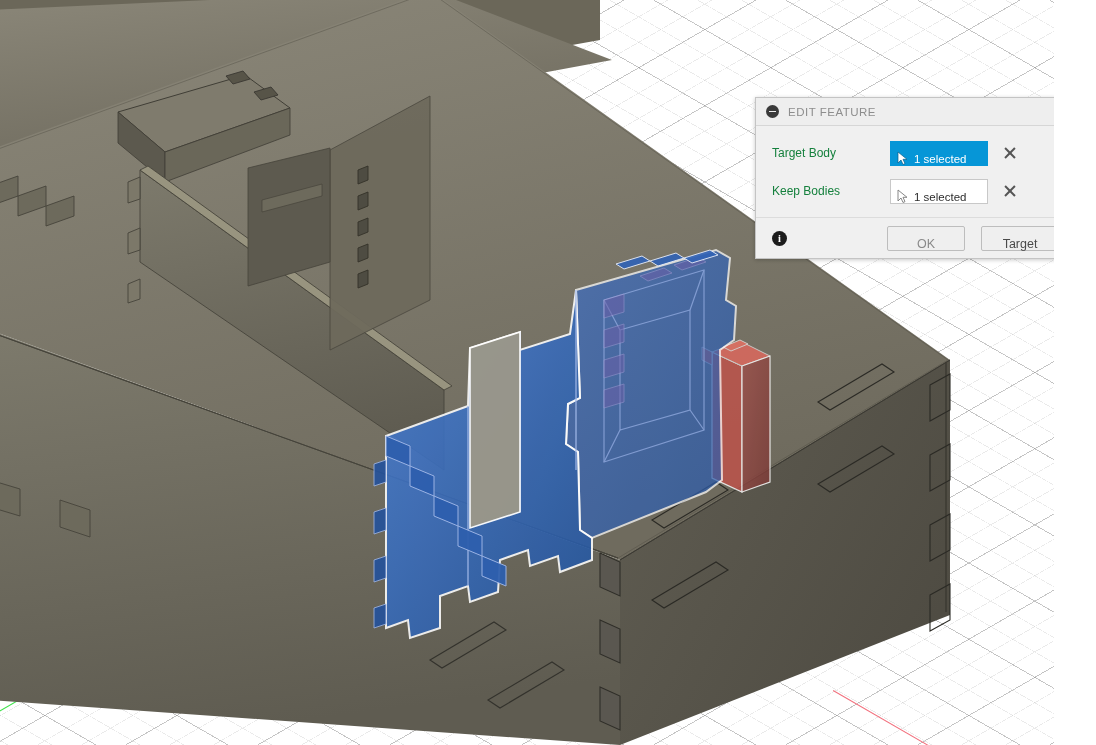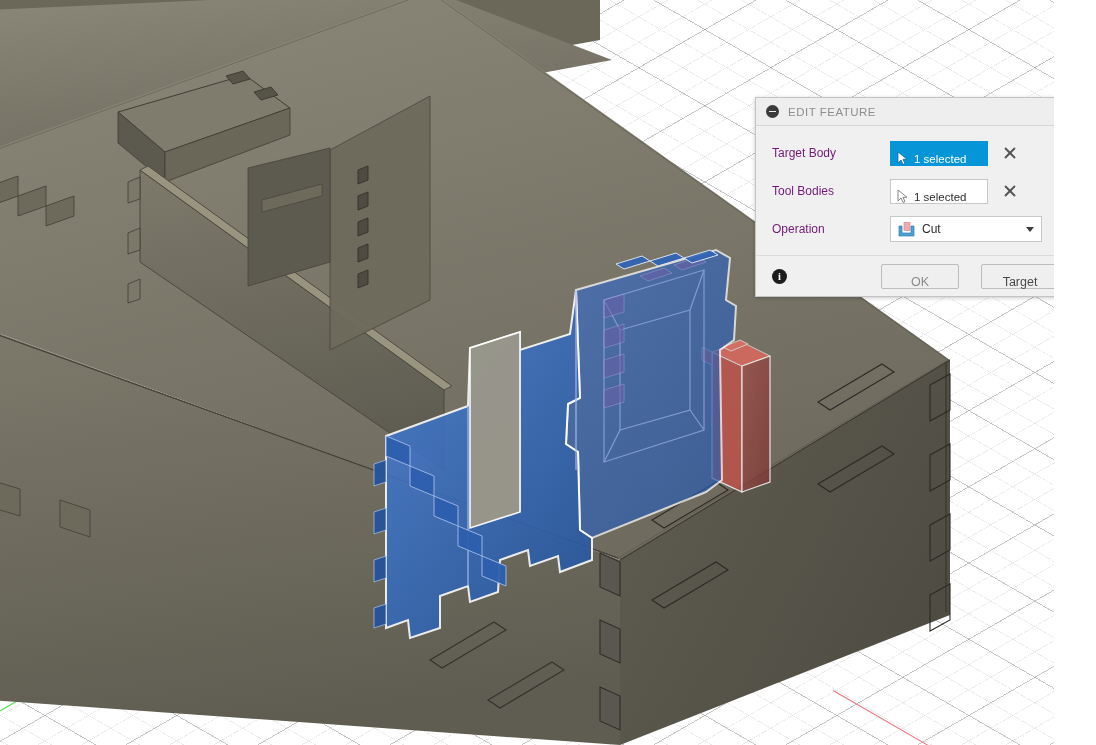--- a/index.html
+++ b/index.html
@@ -97,21 +97,21 @@
   .row {
     display: flex;
     align-items: center;
     height: 38px;
     padding: 0 12px 0 16px;
   }
   .row-label {
     width: 118px;
     flex: none;
     font-size: 12px;
-    color: #701a75;
+    color: #15803d;
   }
   .row-label.disabled { color: #b3b3b3; }
 
   .sel-btn {
     height: 25px;
     width: 98px;
     display: inline-flex;
     align-items: flex-end;
     gap: 5px;
     padding: 0 6px;
@@ -206,21 +206,21 @@
     justify-content: center;
     font-family: "Liberation Serif", serif;
     cursor: pointer;
     flex: none;
   }
   .footer-spacer { flex: 1; }
   .btn {
     height: 25px;
     min-width: 78px;
     padding: 10px 10px;
-    margin-left: 22px;
+    margin-left: 16px;
     background: #efefef;
     border: 1px solid #bdbdbd;
     border-radius: 2px;
     font-size: 12.5px;
     color: #4a4a4a;
     font-family: "Liberation Sans", sans-serif;
     cursor: pointer;
   }
   .btn.ok { color: #8a8a8a; }
 </style>
@@ -437,41 +437,30 @@
         <span class="sel-btn active">
           <svg class="cursor-ico" viewBox="0 0 12 14">
             <polygon points="1,1 1,12 4,9 6,13.5 8,12.6 6,8.3 10,8.3" fill="#ffffff" stroke="#0b5c86" stroke-width="0.7"></polygon>
           </svg>
           <span>1 selected</span>
         </span>
         <span class="clear-x"></span>
       </div>
 
       <div class="row">
-        <span class="row-label">Tool Bodies</span>
+        <span class="row-label">Keep Bodies</span>
         <span class="sel-btn idle">
           <svg class="cursor-ico" viewBox="0 0 12 14">
             <polygon points="1,1 1,12 4,9 6,13.5 8,12.6 6,8.3 10,8.3" fill="#ffffff" stroke="#7a7a7a" stroke-width="0.9"></polygon>
           </svg>
           <span>1 selected</span>
         </span>
         <span class="clear-x"></span>
       </div>
 
-      <div class="row">
-        <span class="row-label">Operation</span>
-        <span class="combo">
-          <svg class="op-icon" viewBox="0 0 17 15">
-            <rect x="6" y="0.5" width="6" height="8" fill="#f2a9ad" stroke="#d98b90" stroke-width="0.7"></rect>
-            <path d="M1,4 L1,14 L16,14 L16,4 L13,4 L13,11 L4,11 L4,4 Z" fill="#4f9fd4" stroke="#2e7fb5" stroke-width="0.7"></path>
-          </svg>
-          <span class="combo-text">Cut</span>
-          <span class="caret"></span>
-        </span>
-      </div>
 
 
     </div>
 
     <div class="dlg-footer">
       <span class="info-icon">i</span>
       <span class="footer-spacer"></span>
       <button class="btn ok">OK</button>
       <button class="btn">Target</button>
     </div>

